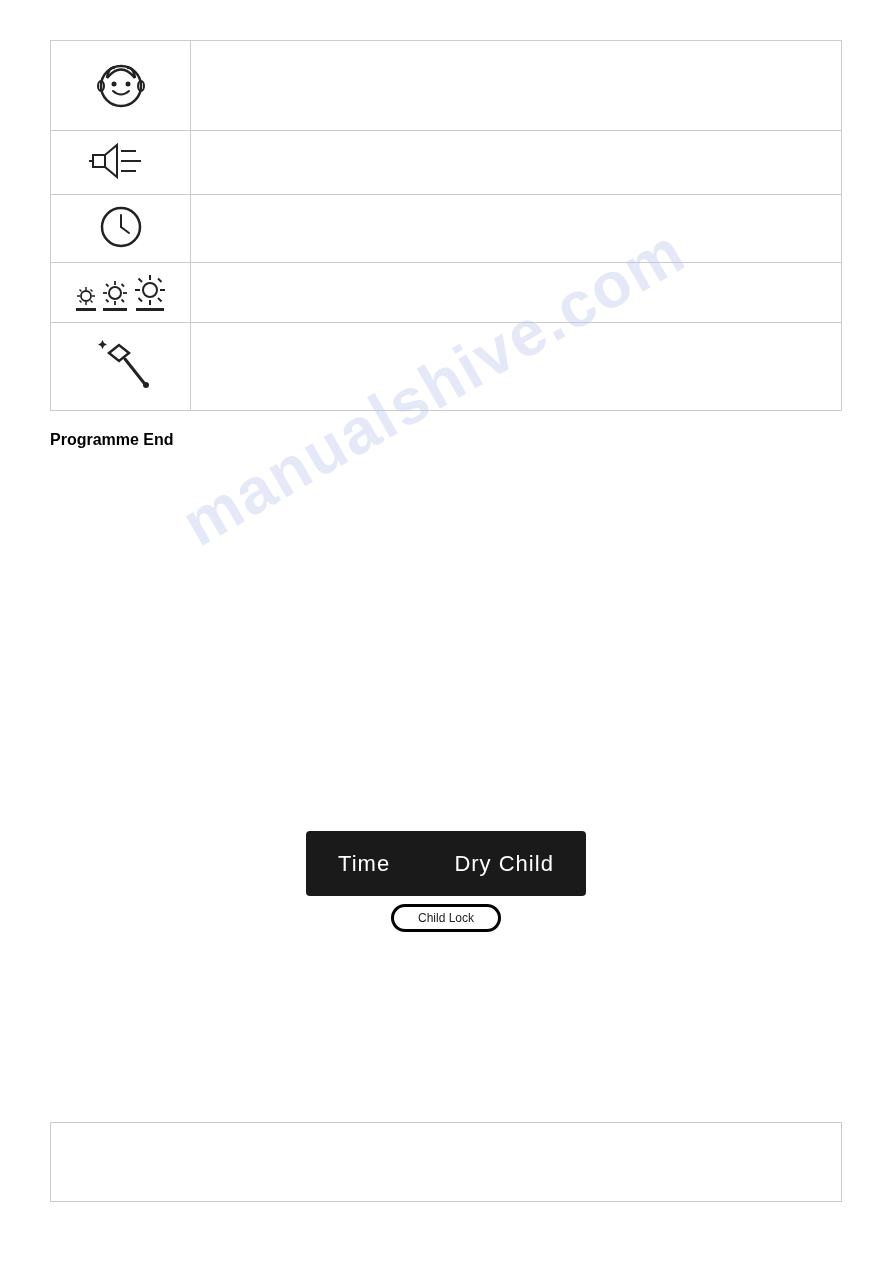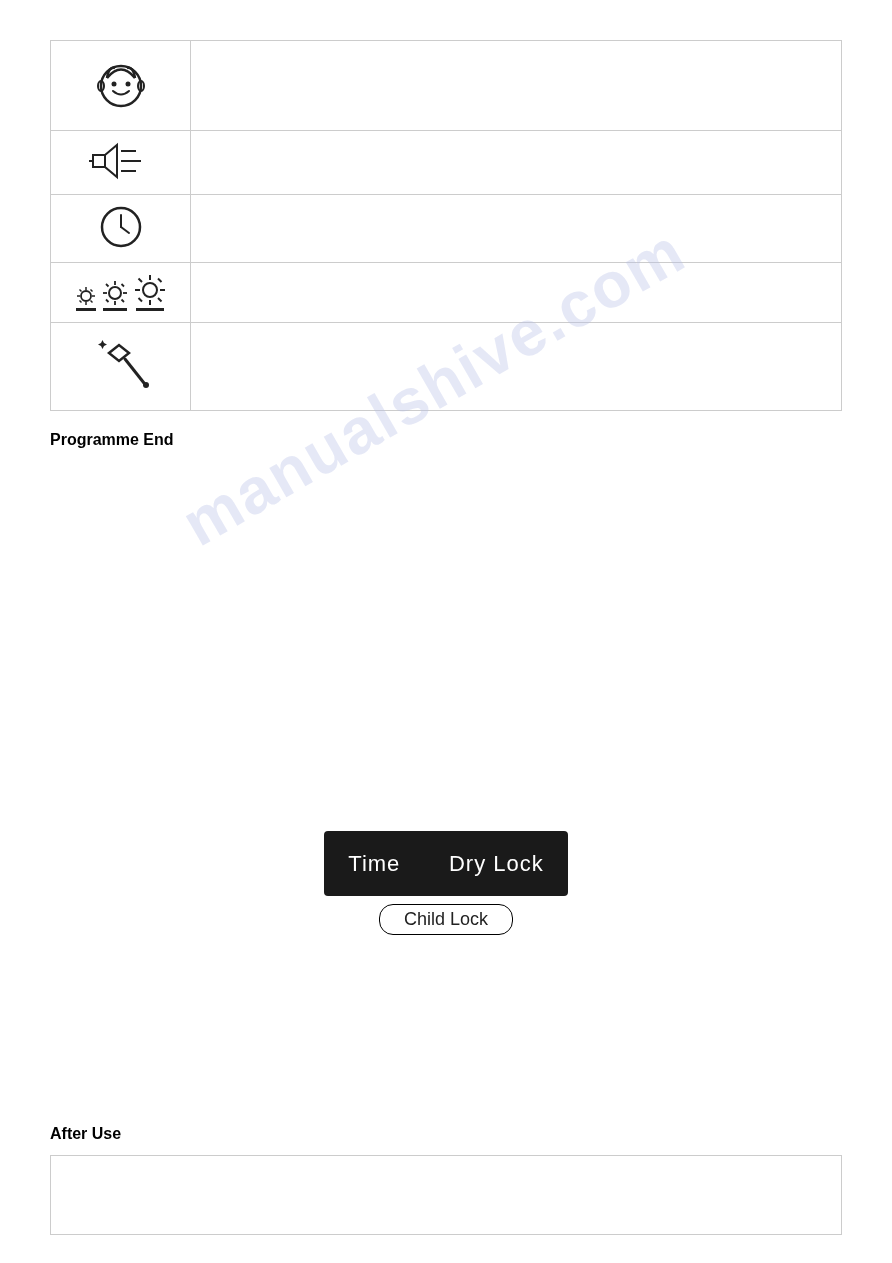--- a/index.html
+++ b/index.html
@@ -102,40 +102,40 @@
       display: flex;
       flex-direction: column;
       align-items: center;
       margin: 30px auto;
       width: 320px;
     }
 
     .display-panel {
       background: #1a1a1a;
       color: #fff;
-      width: 244px;
+      width: 280px;
       height: 65px;
       display: flex;
       align-items: center;
       justify-content: space-around;
       font-size: 22px;
       letter-spacing: 1px;
       border-radius: 4px;
     }
 
     .display-panel span {
       font-weight: 300;
     }
 
     .child-lock-label {
       margin-top: 8px;
-      border: 1px solid #000000;
+      border: 3px solid #000000;
       border-radius: 14px;
       padding: 4px 24px;
-      font-size: 18px;
+      font-size: 12px;
       color: #222;
       background: #fff;
     }
 
     
     .table-divider {
       border-top: 1px solid #ccc;
     }
 
     
@@ -292,27 +292,26 @@
   </div>
 </div>
 
 <div class="section">
   <div class="section-body">
     <div style="min-height: 100px;"></div>
 
     <div class="child-lock-display">
       <div class="display-panel">
         <span>Time</span>
-        <span>Dry Lock</span>
+        <span>Dry Child</span>
       </div>
       <div class="child-lock-label">Child Lock</div>
     </div>
 
     <div style="min-height: 120px;"></div>
   </div>
 </div>
 
 <div class="after-use-section">
-  <div class="section-heading">After Use</div>
   <div class="after-use-box">
     
   </div>
 </div>
 
 </body></html>

